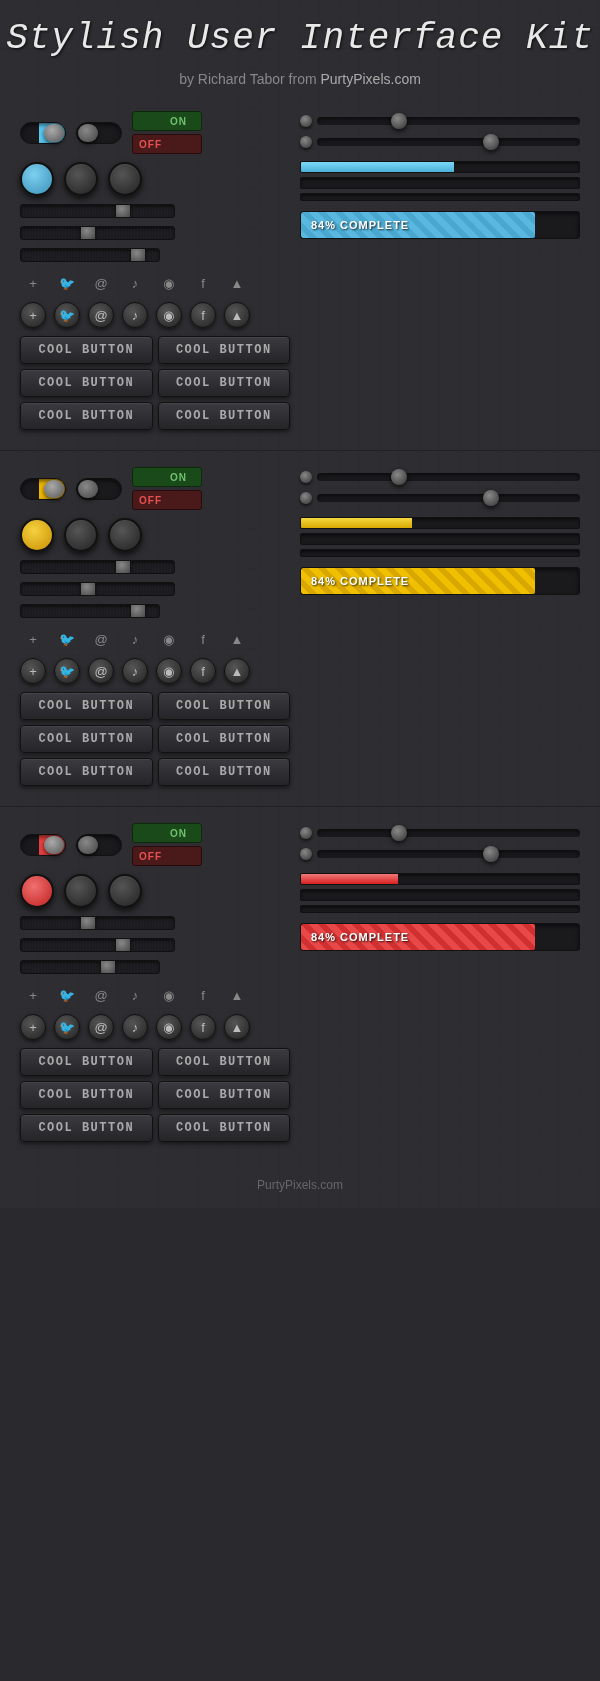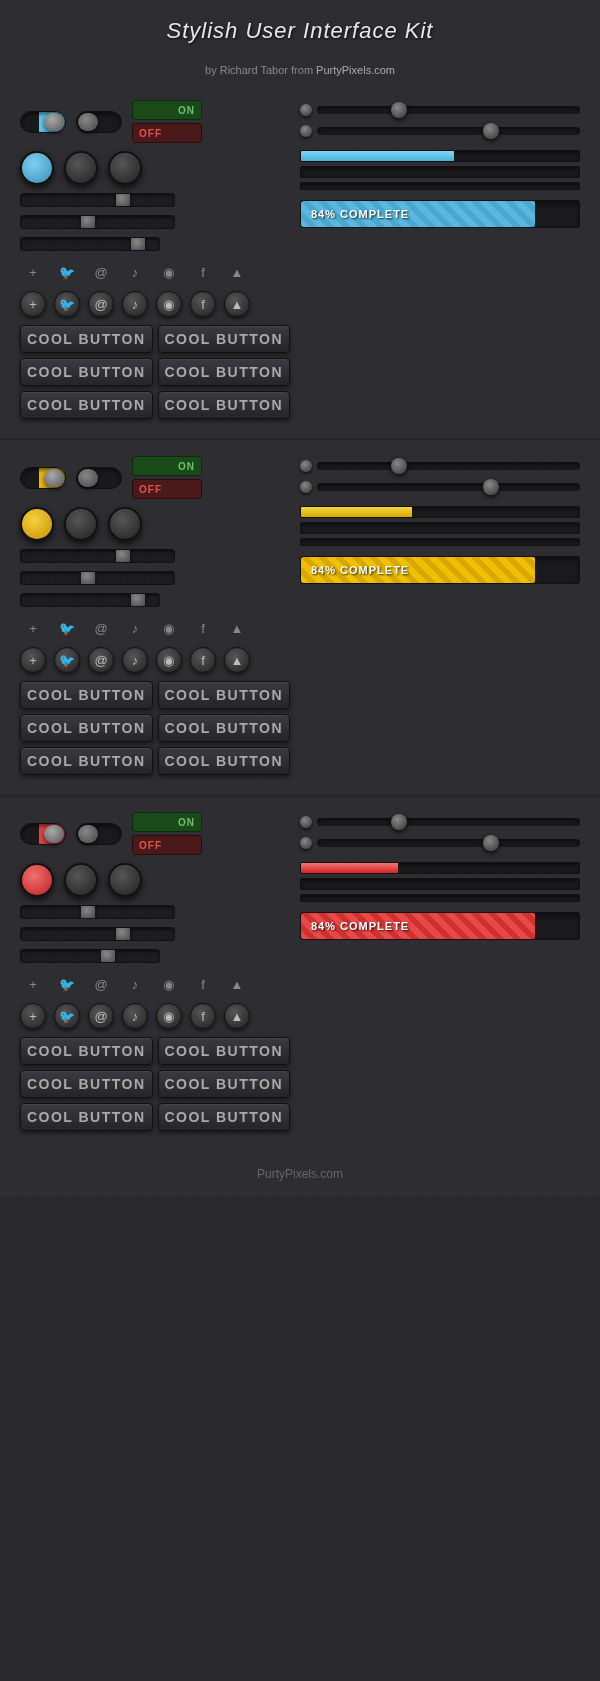--- a/index.html
+++ b/index.html
@@ -19,31 +19,31 @@
         90deg, transparent, transparent 19px, rgba(0,0,0,0.08) 20px
       );
     }
 
     
     .header {
       text-align: center;
       padding: 18px 0 8px;
     }
     .header-title {
-      font-family: Liberation Sans, sans-serif;
+      font-family: Liberation Mono, monospace;
       font-style: italic;
-      font-size: 22px;
+      font-size: 36px;
       color: #e8e8e8;
       text-shadow: 1px 1px 3px rgba(0,0,0,0.8);
       letter-spacing: 1px;
     }
     .header-sub {
-      font-size: 11px;
+      font-size: 14px;
       color: #888;
-      margin-top: 20px;
+      margin-top: 12px;
     }
     .header-sub a {
       color: #aaa;
       text-decoration: none;
     }
 
     
     .section {
       padding: 16px 20px 20px;
       border-bottom: 1px solid #222;
@@ -120,21 +120,21 @@
       display: flex;
       flex-direction: column;
       gap: 3px;
     }
     .on-off-btn {
       width: 70px;
       height: 20px;
       display: flex;
       align-items: center;
       justify-content: flex-end;
-      padding-right: 6px;
+      padding-right: 14px;
       font-size: 10px;
       font-weight: bold;
       letter-spacing: 1px;
       border-radius: 3px;
     }
     .on-btn {
       background: #1a4a1a;
       color: #6fc06f;
       border: 1px solid #0a2a0a;
     }
@@ -206,28 +206,29 @@
       grid-template-columns: 1fr 1fr;
       gap: 5px;
       margin-top: 4px;
     }
     .cool-btn {
       height: 28px;
       background: linear-gradient(to bottom, #3a3a40, #252528);
       border: 1px solid #111;
       border-radius: 4px;
       color: #aaa;
-      font-size: 14px;
+      font-size: 12px;
       font-weight: bold;
       letter-spacing: 1.5px;
       cursor: pointer;
       box-shadow: 0 2px 4px rgba(0,0,0,0.5), inset 0 1px 0 rgba(255,255,255,0.06);
       display: flex;
       align-items: center;
       justify-content: center;
+      font-family: Liberation Mono, monospace;
     }
 
     
     .progress-container {
       display: flex;
       flex-direction: column;
       gap: 4px;
       padding-top: 4px;
     }
 

